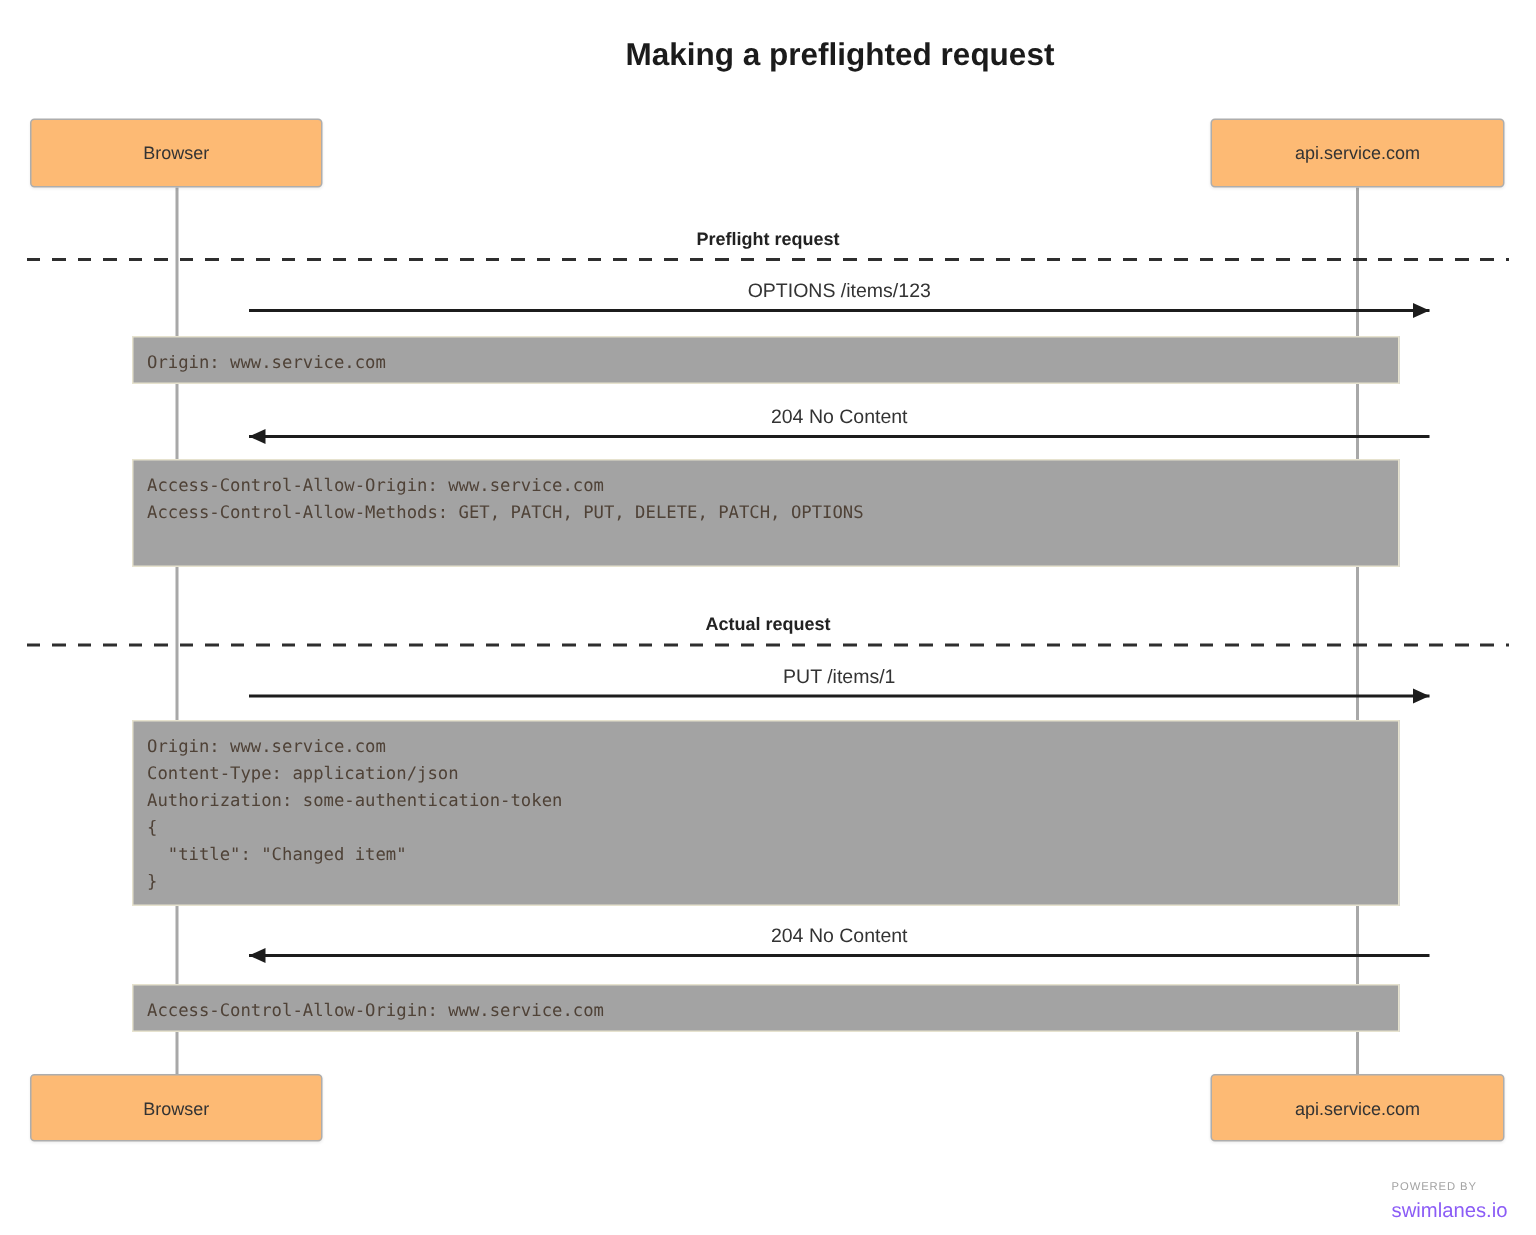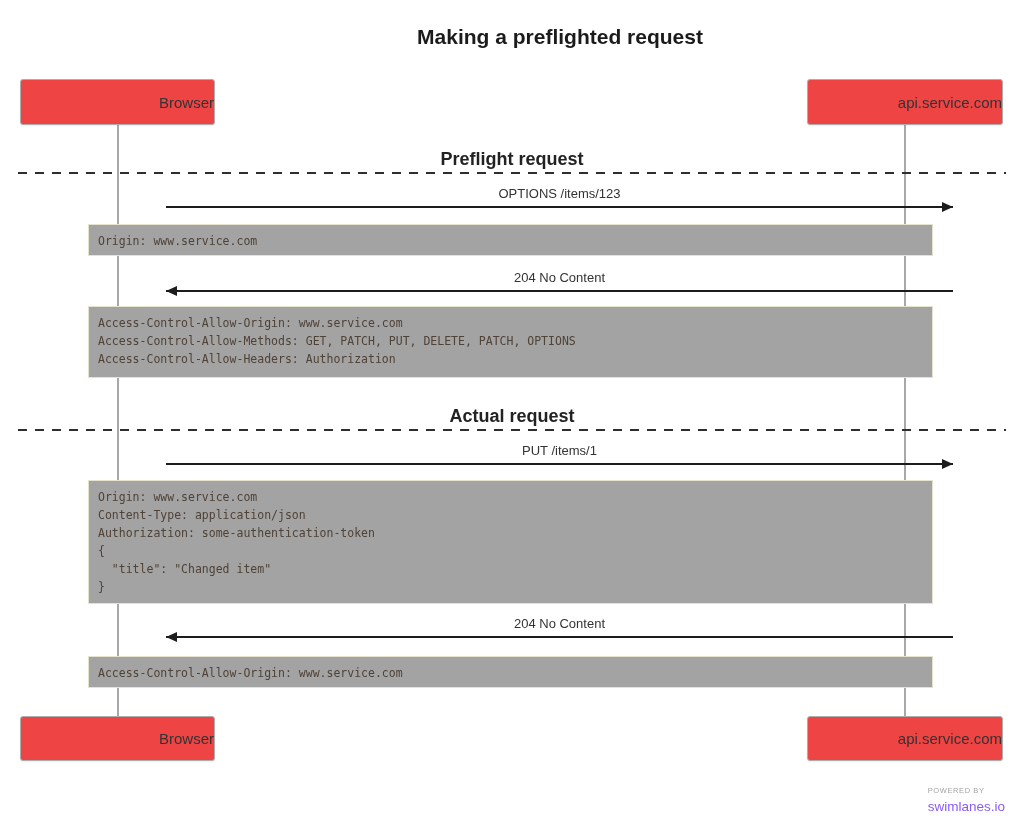--- a/index.html
+++ b/index.html
@@ -18,28 +18,28 @@
     text-align: center;
     font-size: 21px;
     font-weight: bold;
     color: #1b1b1b;
     margin-left: 36px;
   }
 
   .actor {
     position: absolute;
     height: 46px;
-    background: #ef4444;
+    background: #fdba74;
     border: 1px solid #adadad;
     border-radius: 3px;
     box-sizing: border-box;
     display: flex;
     align-items: center;
-    justify-content: flex-end;
-    font-size: 15px;
+    justify-content: center;
+    font-size: 12px;
     color: #333333;
     box-shadow: 0 1px 2px rgba(0,0,0,0.07);
   }
   .actor-top-left    { left: 20px;  top: 79px;  width: 195px; }
   .actor-top-right   { left: 807px; top: 79px;  width: 196px; }
   .actor-bottom-left { left: 20px;  top: 716px; width: 195px; height: 45px; }
   .actor-bottom-right{ left: 807px; top: 716px; width: 196px; height: 45px; }
 
   .lifeline {
     position: absolute;
@@ -47,21 +47,21 @@
     height: 591px;
     width: 2px;
     background: #a8a8a8;
   }
   .lifeline-left  { left: 117px; }
   .lifeline-right { left: 904px; }
 
   .divider { position: absolute; left: 18px; width: 988px; }
   .divider-label {
     text-align: center;
-    font-size: 18px;
+    font-size: 12px;
     font-weight: bold;
     color: #222222;
     height: 16px; line-height: 16px;
     margin-bottom: 5px;
   }
   .divider-line {
     height: 2px;
     background: repeating-linear-gradient(90deg, #2e2e2e 0 9px, transparent 9px 17px);
   }
   .divider-1 { top: 151px; }
@@ -170,21 +170,20 @@
   <div class="message message-2">
     <div class="msg-label">204 No Content</div>
     <div class="msg-line">
       <div class="head-left"></div>
     </div>
   </div>
 
   <div class="note note-2">
     <div class="note-line">Access-Control-Allow-Origin: www.service.com</div>
     <div class="note-line">Access-Control-Allow-Methods: GET, PATCH, PUT, DELETE, PATCH, OPTIONS</div>
-    <div class="note-line">Access-Control-Allow-Headers: Authorization</div>
   </div>
 
   <div class="divider divider-2">
     <div class="divider-label">Actual request</div>
     <div class="divider-line"></div>
   </div>
 
   <div class="message message-3">
     <div class="msg-label">PUT /items/1</div>
     <div class="msg-line">

